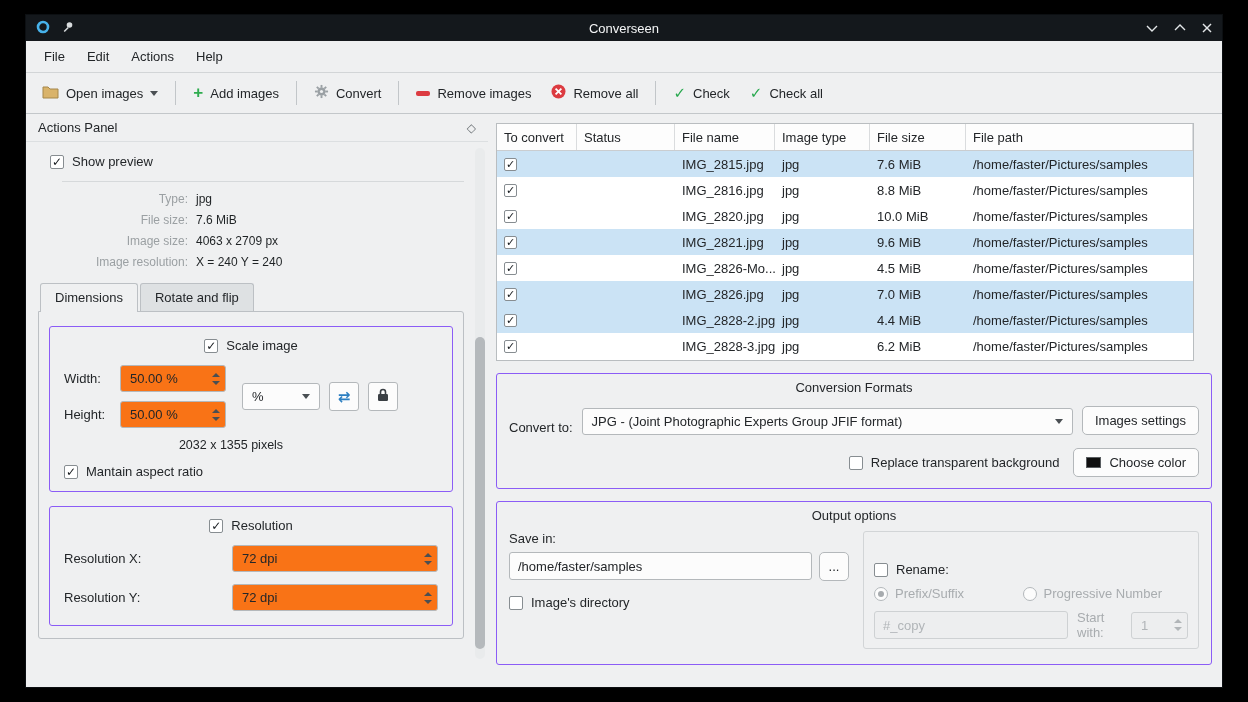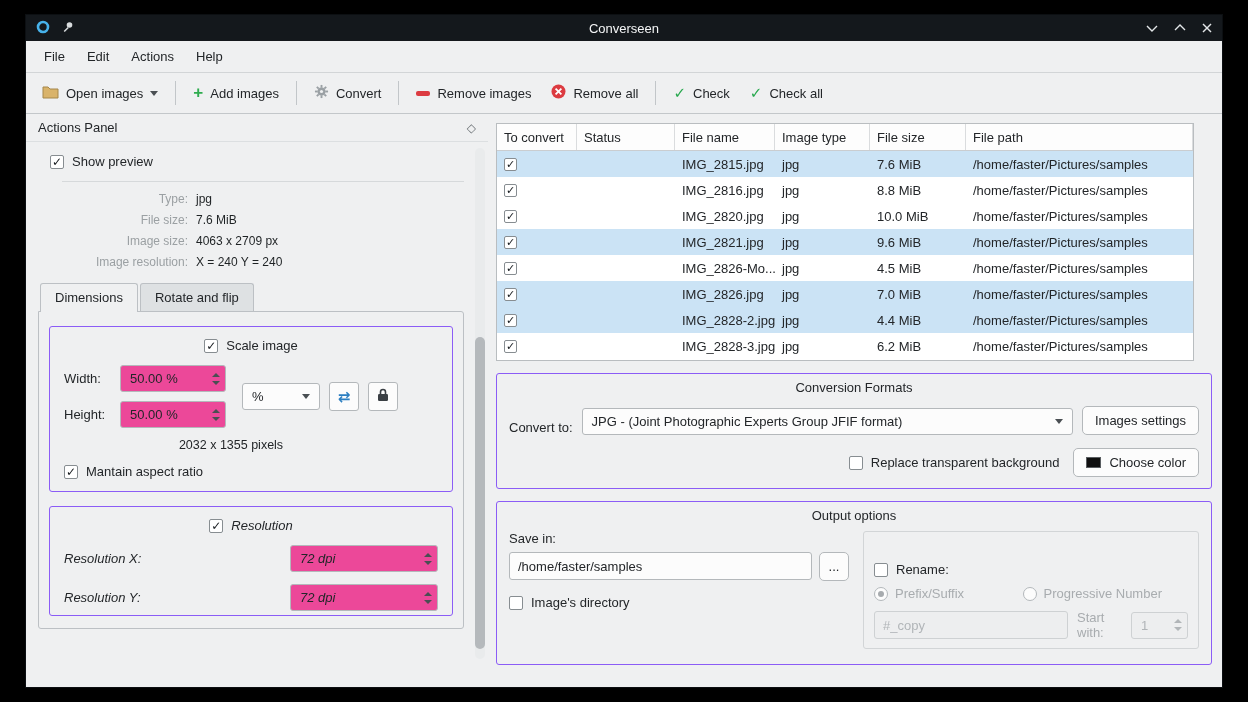--- a/index.html
+++ b/index.html
@@ -58,36 +58,36 @@
   .groupbox { border:1px solid #8b5cf6; border-radius:3px; background:#eff0f1; }
   .gb-check-title { display:flex; align-items:center; gap:8px; justify-content:center; padding-top:11px; }
   .gb-scale { padding-bottom:12px; margin-bottom:14px; }
   .scale-body { display:flex; align-items:center; gap:16px; padding:12px 0 0 14px; }
   .wh-col { display:flex; flex-direction:column; gap:9px; }
   .field-row { display:flex; align-items:center; gap:10px; }
   .field-label { width:46px; }
   .unit-col { display:flex; align-items:center; gap:9px; }
   .size-note { text-align:center; margin:10px 40px 0 0; font-size:12.5px; }
   .gb-scale .check-row { padding:12px 0 0 14px; }
-  .gb-res { padding-bottom:4px;font-style:italic; }
+  .gb-res { padding-bottom:14px; }
   .res-row { display:flex; align-items:center; justify-content:space-between; padding:12px 14px 0 14px; }
 
   
   .checkbox { width:14px; height:14px; flex:none; border:1px solid #878d91; border-radius:2px;
     background:#fff; display:inline-flex; align-items:center; justify-content:center; }
   .checkbox.checked::after { content:"✓"; font-size:12px; font-weight:bold; color:#14181c; line-height:1; }
   .checkbox.small { width:13px; height:13px; }
   .checkbox.small.checked::after { font-size:11px; }
   .radio { width:14px; height:14px; flex:none; border:1px solid #b3b8bb; border-radius:50%;
     background:#fcfcfc; display:inline-flex; align-items:center; justify-content:center; }
   .radio.selected::after { content:""; width:6px; height:6px; border-radius:50%; background:#a7abae; }
 
-  .spinbox { height:27px; width:106px; background:#ec4899; border:1px solid #b4b8bb; border-radius:3px;
+  .spinbox { height:27px; width:106px; background:#f97316; border:1px solid #b4b8bb; border-radius:3px;
     display:flex; align-items:center; padding-left:9px; }
-  .spinbox.wide { width:148px; }
+  .spinbox.wide { width:206px; }
   .spinbox.num { width:70px; }
   .spin-arrows { margin-left:auto; width:18px; display:flex; flex-direction:column; align-items:center; gap:4px; }
   .arr-up { width:0; height:0; border-left:4px solid transparent; border-right:4px solid transparent; border-bottom:4px solid #4a4f53; }
   .arr-dn { width:0; height:0; border-left:4px solid transparent; border-right:4px solid transparent; border-top:4px solid #4a4f53; }
   .spinbox.disabled { background:#edeeef; border-color:#ced1d3; color:#b1b5b8; }
   .spinbox.disabled .arr-up { border-bottom-color:#b1b5b8; }
   .spinbox.disabled .arr-dn { border-top-color:#b1b5b8; }
 
   .combobox { height:27px; background:#fcfcfc; border:1px solid #b4b8bb; border-radius:3px;
     display:flex; align-items:center; padding:0 9px; gap:8px; }

